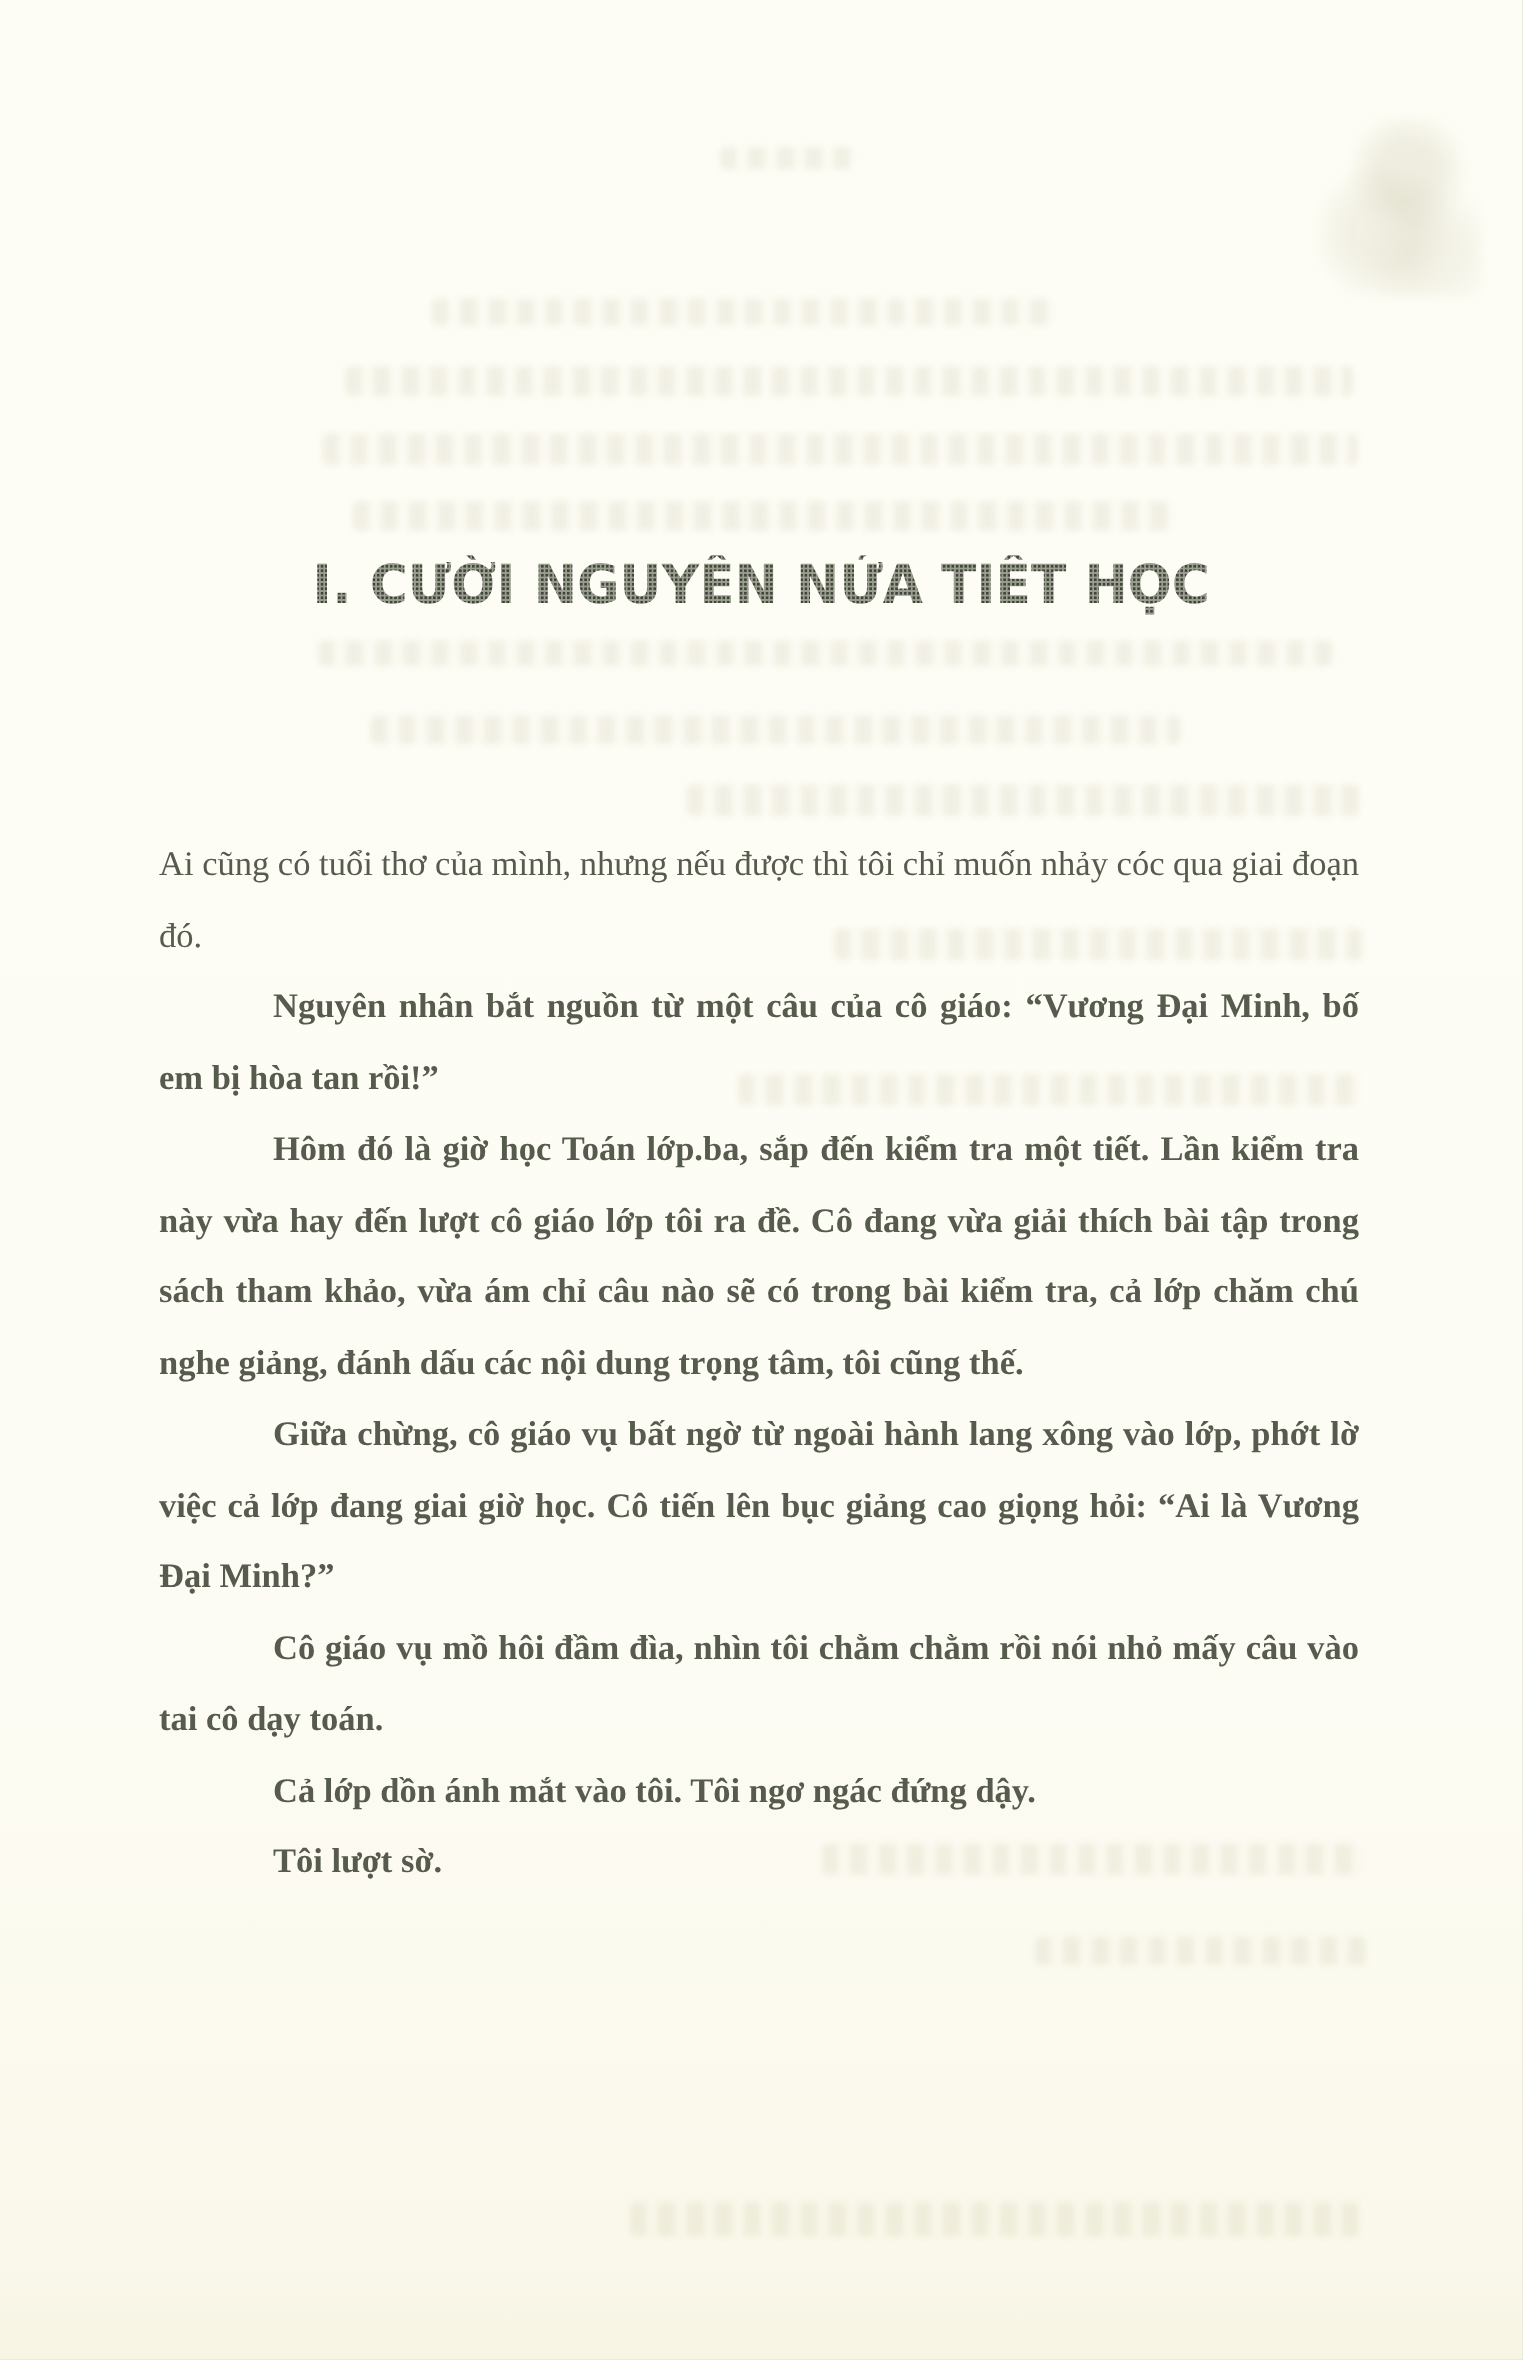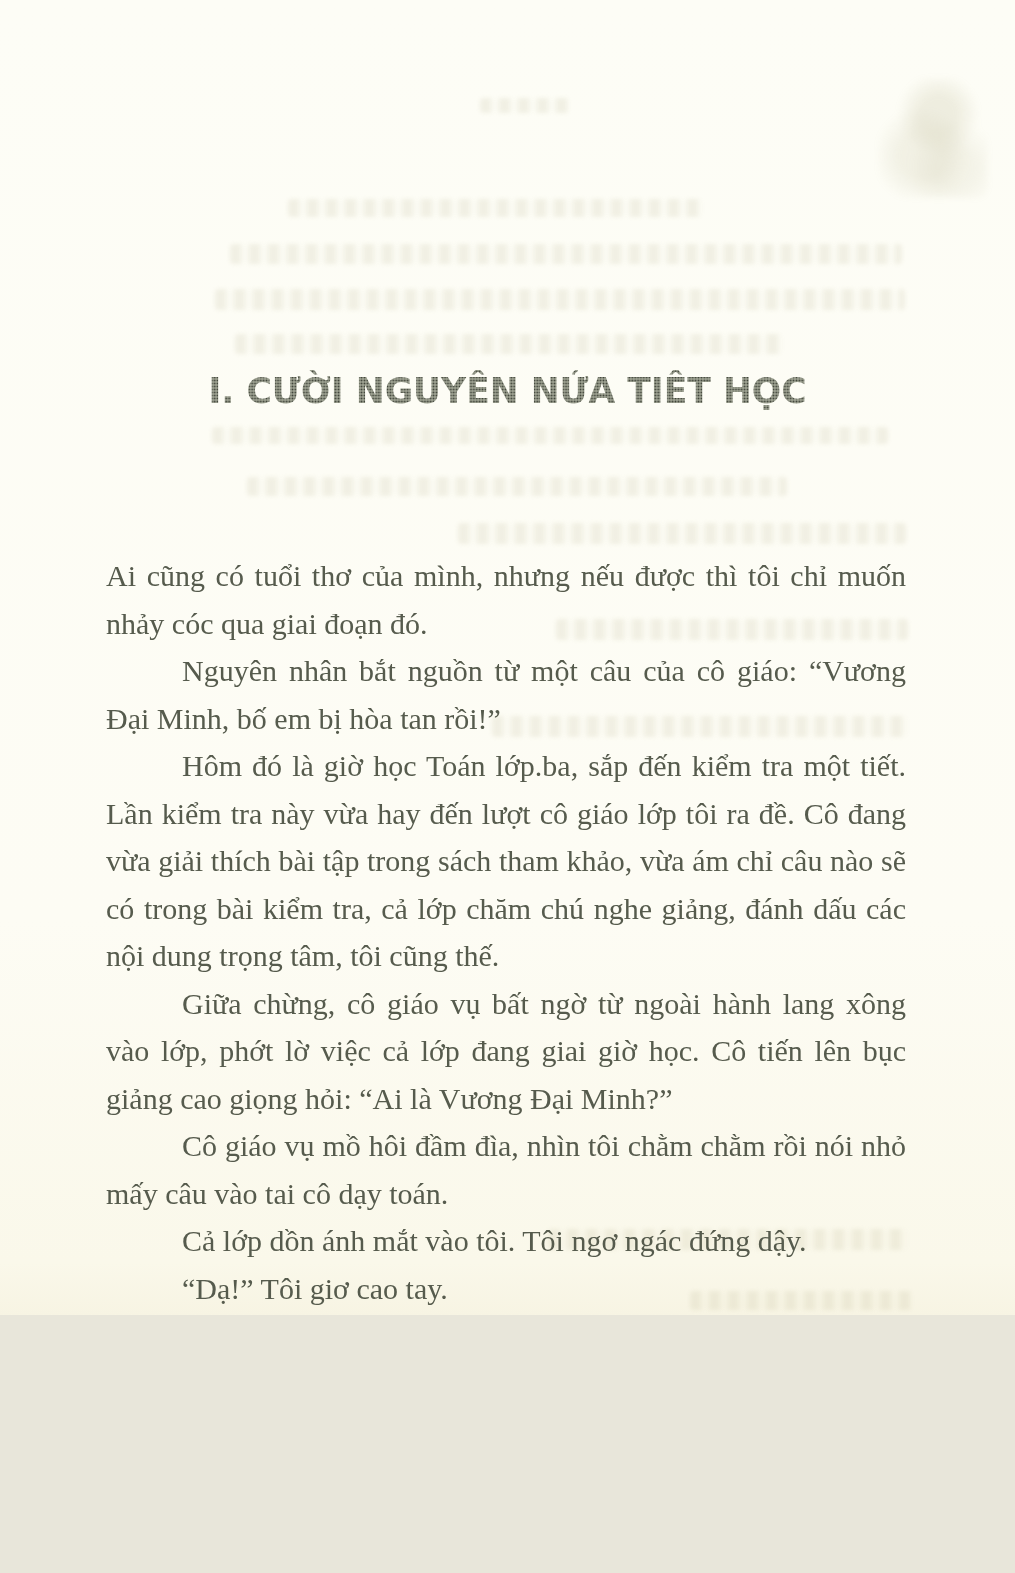--- a/index.html
+++ b/index.html
@@ -3,21 +3,21 @@
 <meta charset="utf-8">
 <style>
   html, body {
     margin: 0;
     padding: 0;
     background: #e8e6da;
   }
   .page {
     position: relative;
     width: 1015px;
-    height: 1315px;
+    height: 1573px;
     margin: 0 auto;
     background:
       linear-gradient(180deg, #fdfdf6 0%, #fdfcf4 70%, #faf8ea 96%, #f7f4e3 100%);
     overflow: hidden;
     font-family: "Liberation Serif", serif;
   }
 
   
   .chapter-title {
     position: absolute;
@@ -44,30 +44,31 @@
     }
   }
 
   
   .body-column {
     position: absolute;
     left: 106px;
     width: 800px;
     top: 552px;
     color: #565b4d;
-    font-size: 30px;
+    font-size: 23px;
     line-height: 47.5px;
     text-align: justify;
   }
   .body-column p {
     margin: 0;
     padding: 0;
   }
   .body-column p.indent {
     text-indent: 76px;
+    font-weight: bold;
   }
 
   
   .ghost {
     position: absolute;
     background: repeating-linear-gradient(90deg,
       rgba(178, 172, 132, 0.34) 0px, rgba(178, 172, 132, 0.34) 11px,
       rgba(178, 172, 132, 0.05) 11px, rgba(178, 172, 132, 0.05) 19px);
     filter: blur(2px);
     border-radius: 4px;
@@ -106,17 +107,16 @@
 
   <h1 class="chapter-title">I. CƯỜI NGUYÊN NỬA TIẾT HỌC</h1>
 
   <div class="body-column">
     <p>Ai cũng có tuổi thơ của mình, nhưng nếu được thì tôi chỉ muốn nhảy cóc qua giai đoạn đó.</p>
     <p class="indent">Nguyên nhân bắt nguồn từ một câu của cô giáo: “Vương Đại Minh, bố em bị hòa tan rồi!”</p>
     <p class="indent">Hôm đó là giờ học Toán lớp.ba, sắp đến kiểm tra một tiết. Lần kiểm tra này vừa hay đến lượt cô giáo lớp tôi ra đề. Cô đang vừa giải thích bài tập trong sách tham khảo, vừa ám chỉ câu nào sẽ có trong bài kiểm tra, cả lớp chăm chú nghe giảng, đánh dấu các nội dung trọng tâm, tôi cũng thế.</p>
     <p class="indent">Giữa chừng, cô giáo vụ bất ngờ từ ngoài hành lang xông vào lớp, phớt lờ việc cả lớp đang giai giờ học. Cô tiến lên bục giảng cao giọng hỏi: “Ai là Vương Đại Minh?”</p>
     <p class="indent">Cô giáo vụ mồ hôi đầm đìa, nhìn tôi chằm chằm rồi nói nhỏ mấy câu vào tai cô dạy toán.</p>
     <p class="indent">Cả lớp dồn ánh mắt vào tôi. Tôi ngơ ngác đứng dậy.</p>
-    <p class="indent">“Dạ!” Tôi giơ cao tay.</p>
     <p class="indent">Tôi lượt sờ.</p>
   </div>
 
 </div>
 
 </body></html>

